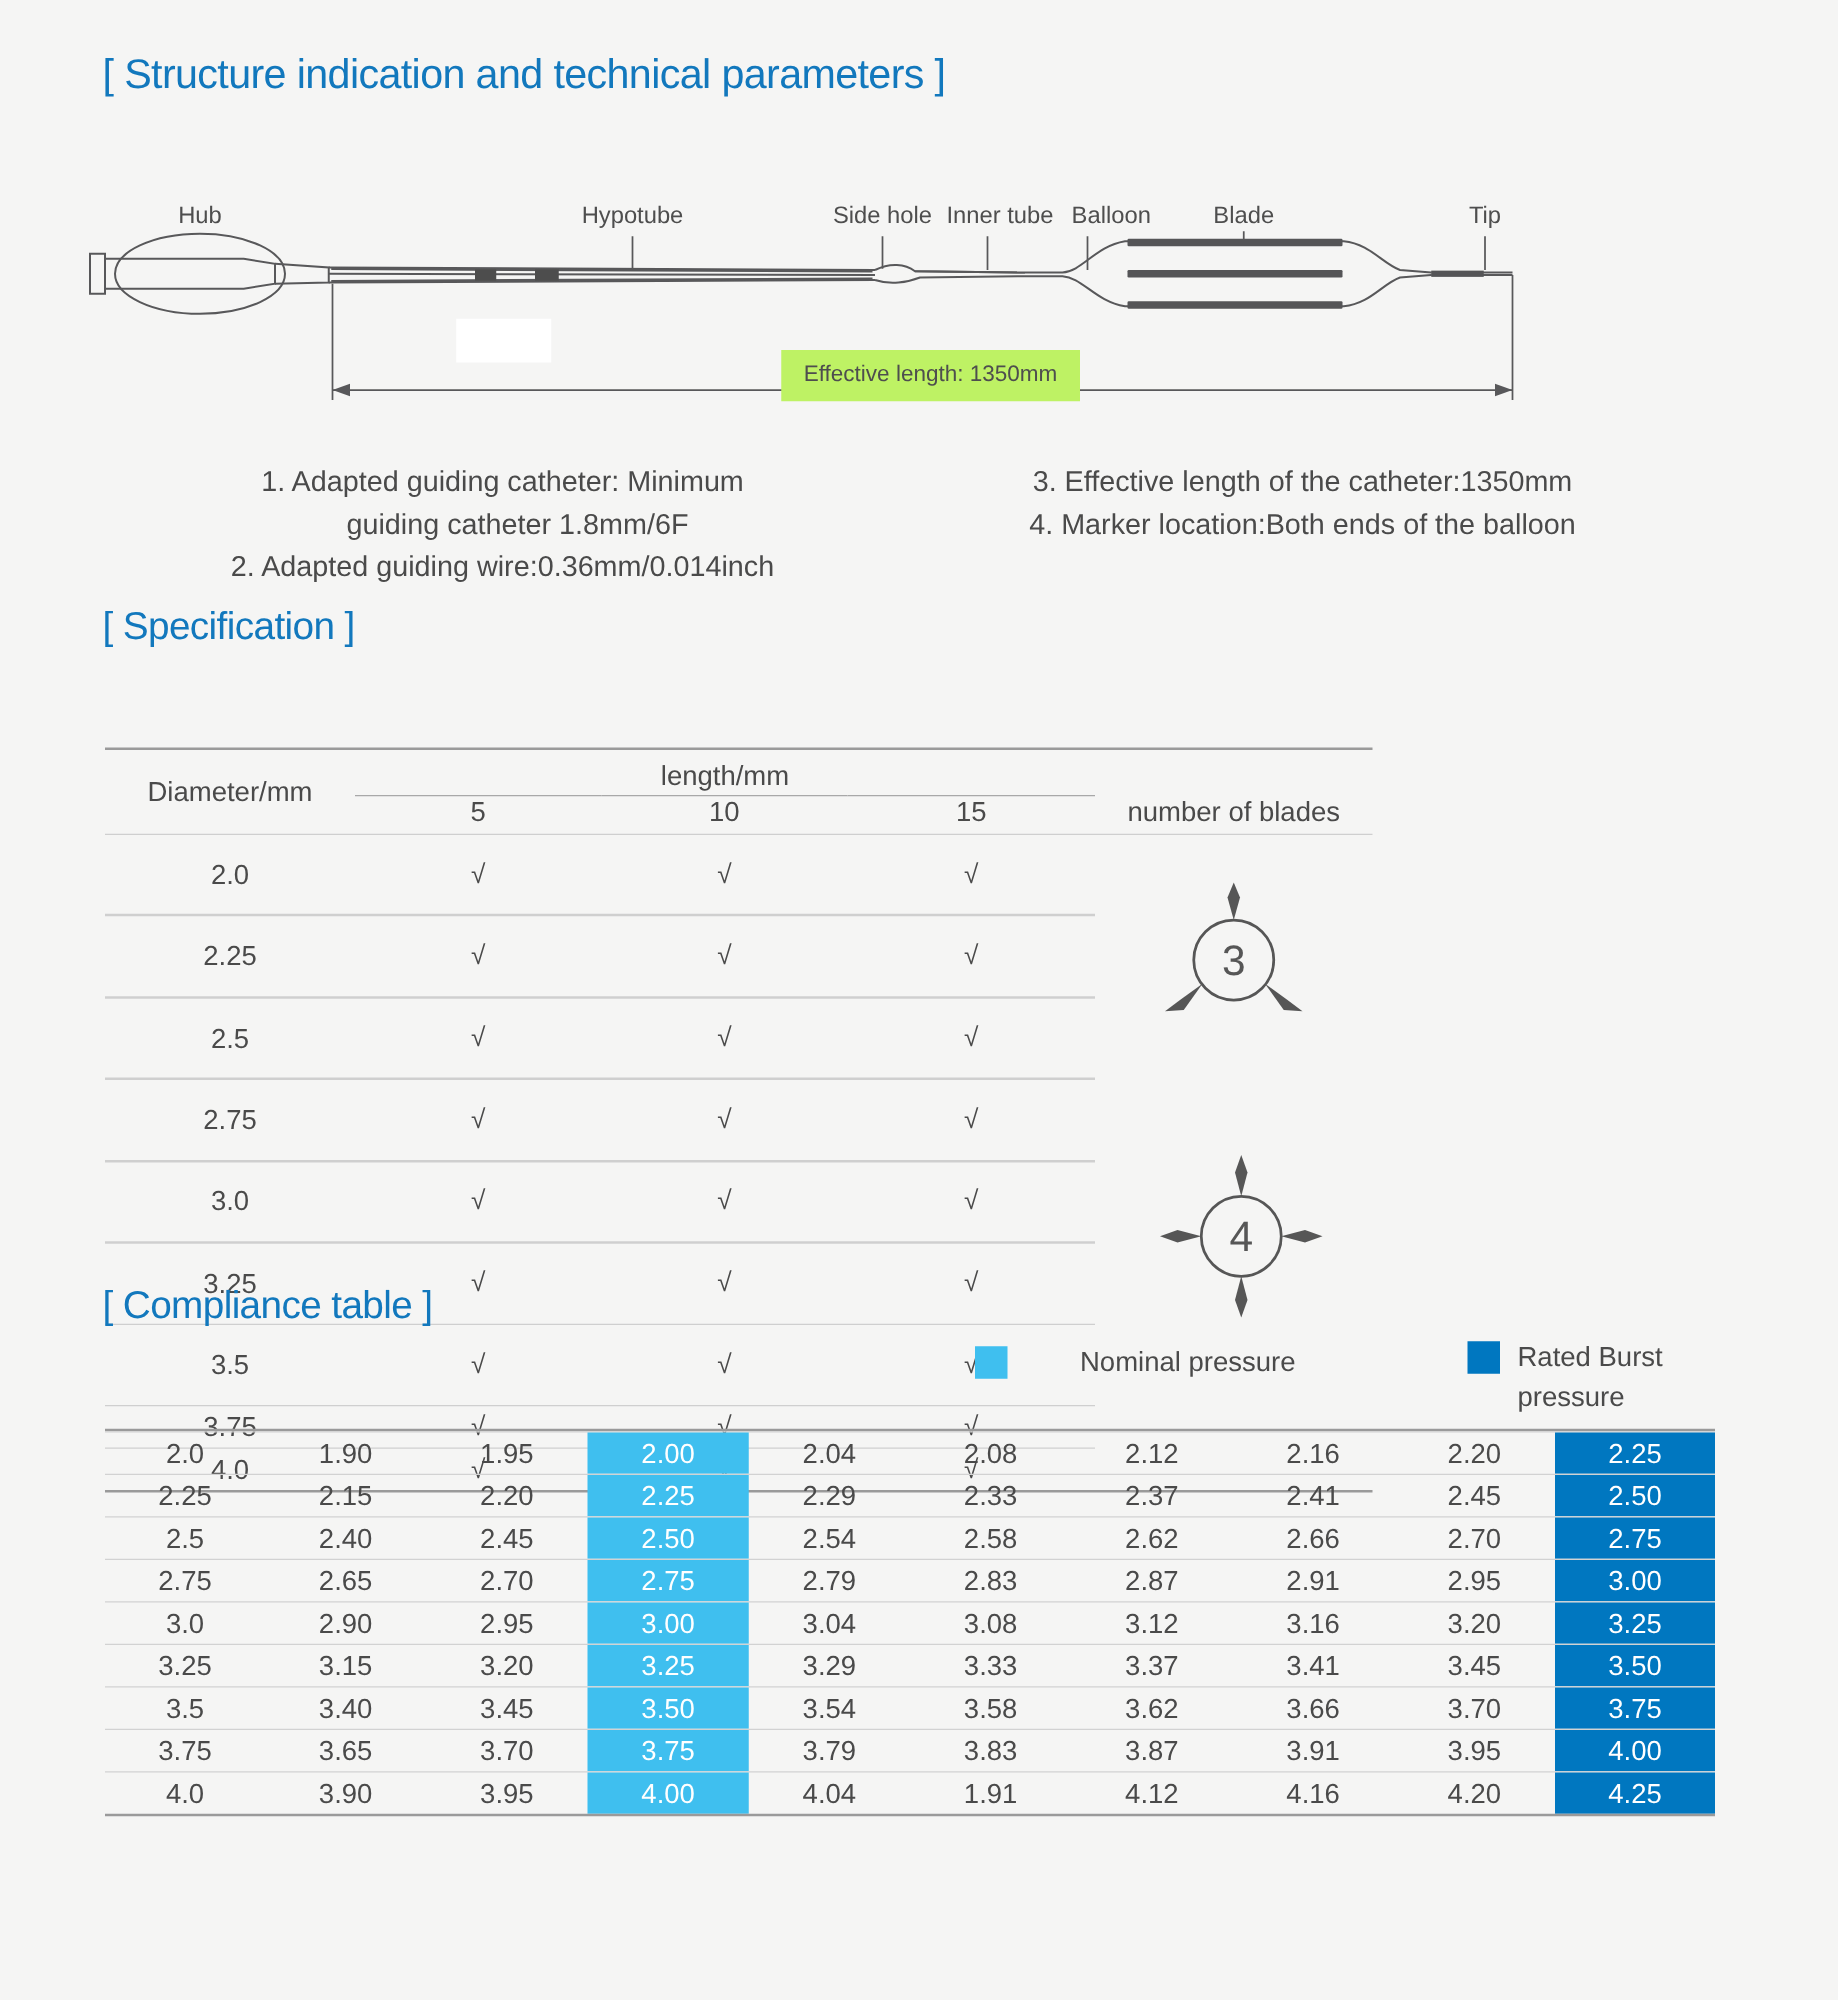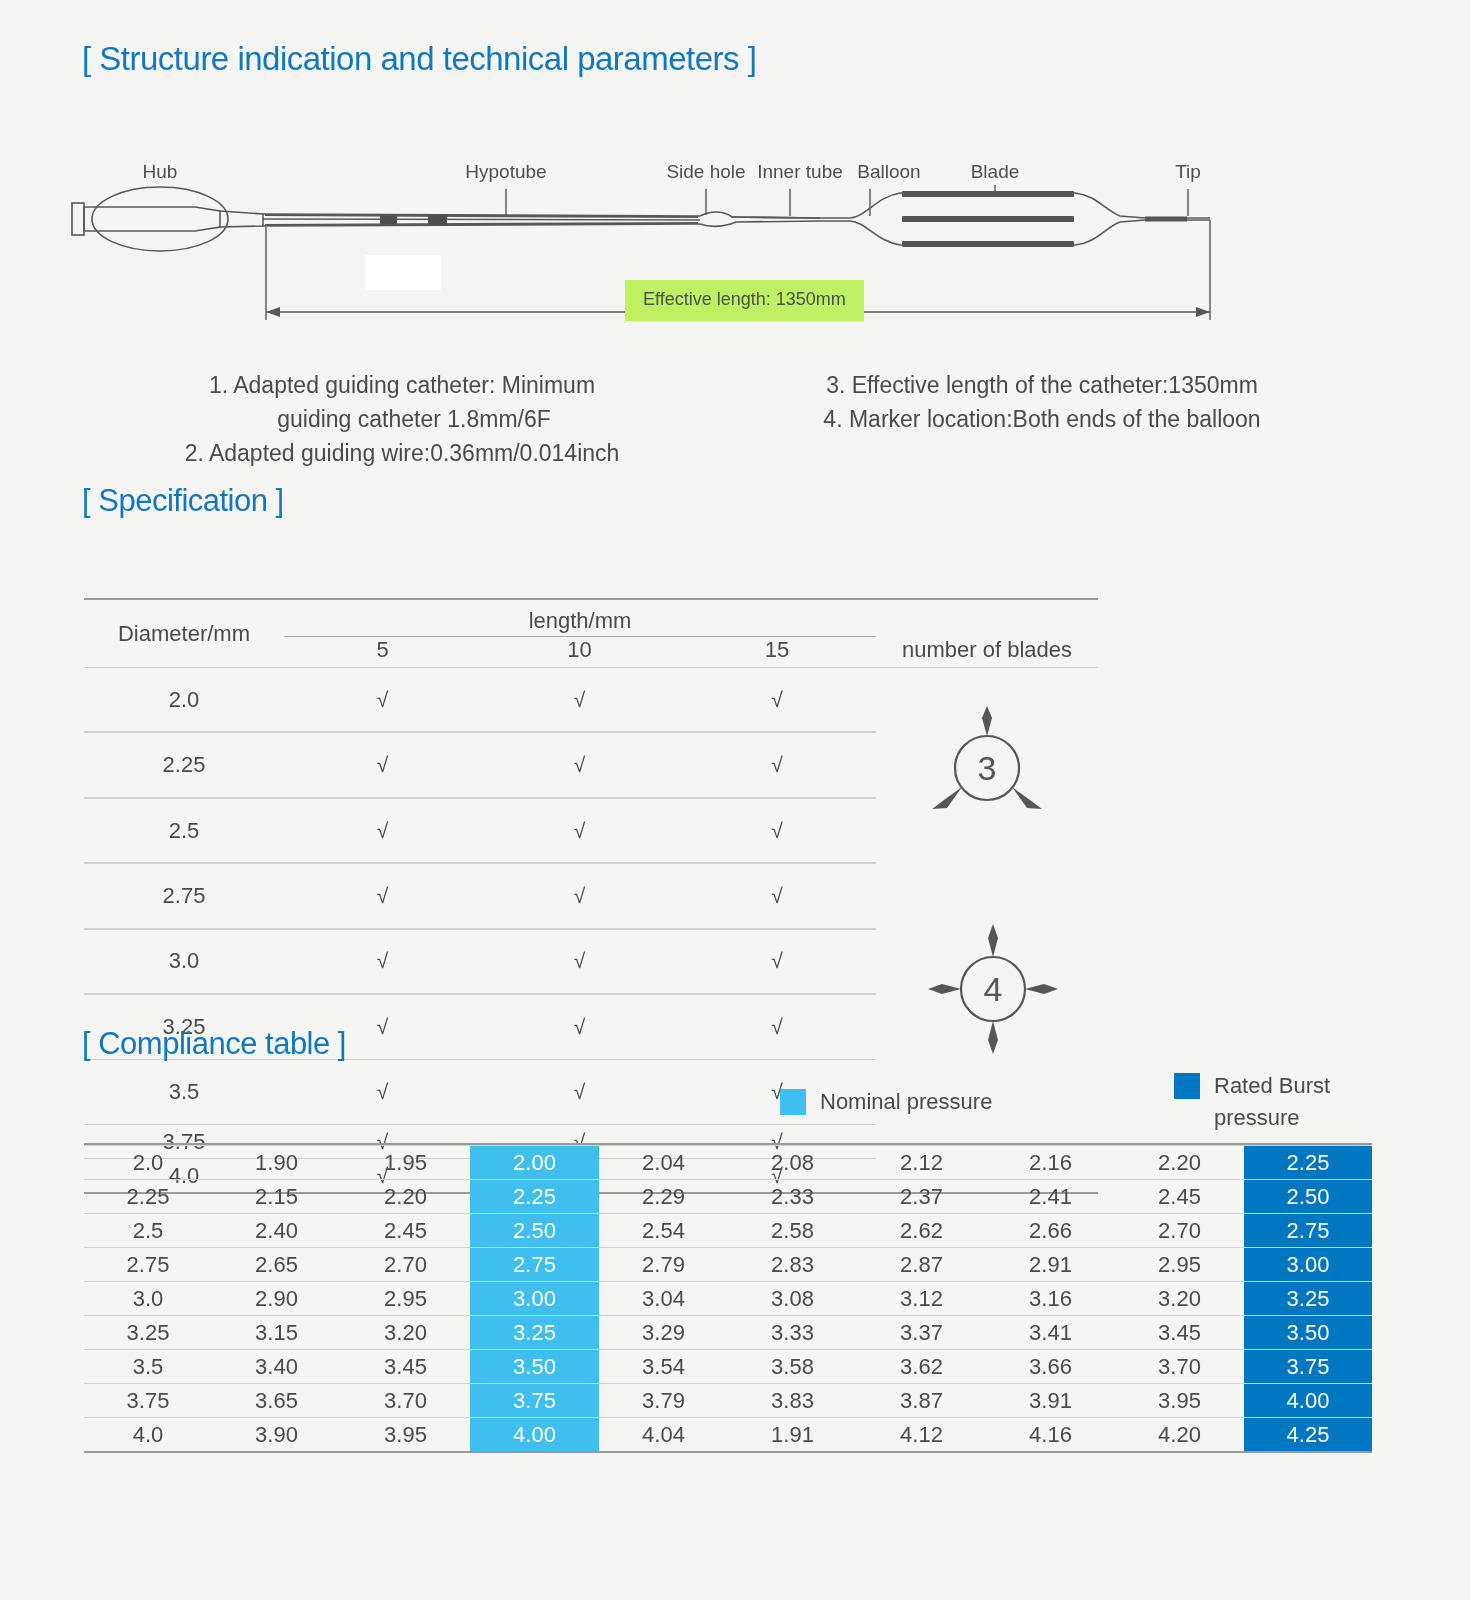--- a/index.html
+++ b/index.html
@@ -146,21 +146,21 @@
     align-items: flex-start;
   }
   .legend-swatch {
     width: 26px;
     height: 26px;
     margin-right: 14px;
     margin-top: 3px;
     flex: 0 0 auto;
   }
   .legend-label { line-height: 32px; }
-  #legend-nominal { left: 0; top: 16px; }
+  #legend-nominal { left: 0; top: 4px; gap: 44px; }
   #legend-burst { left: 394px; top: 0; width: 200px; }
 
   
   #comp-table {
     position: absolute;
     left: 84px;
     top: 1143px;
     width: 1288px;
     border-collapse: collapse;
     font-size: 22px;

